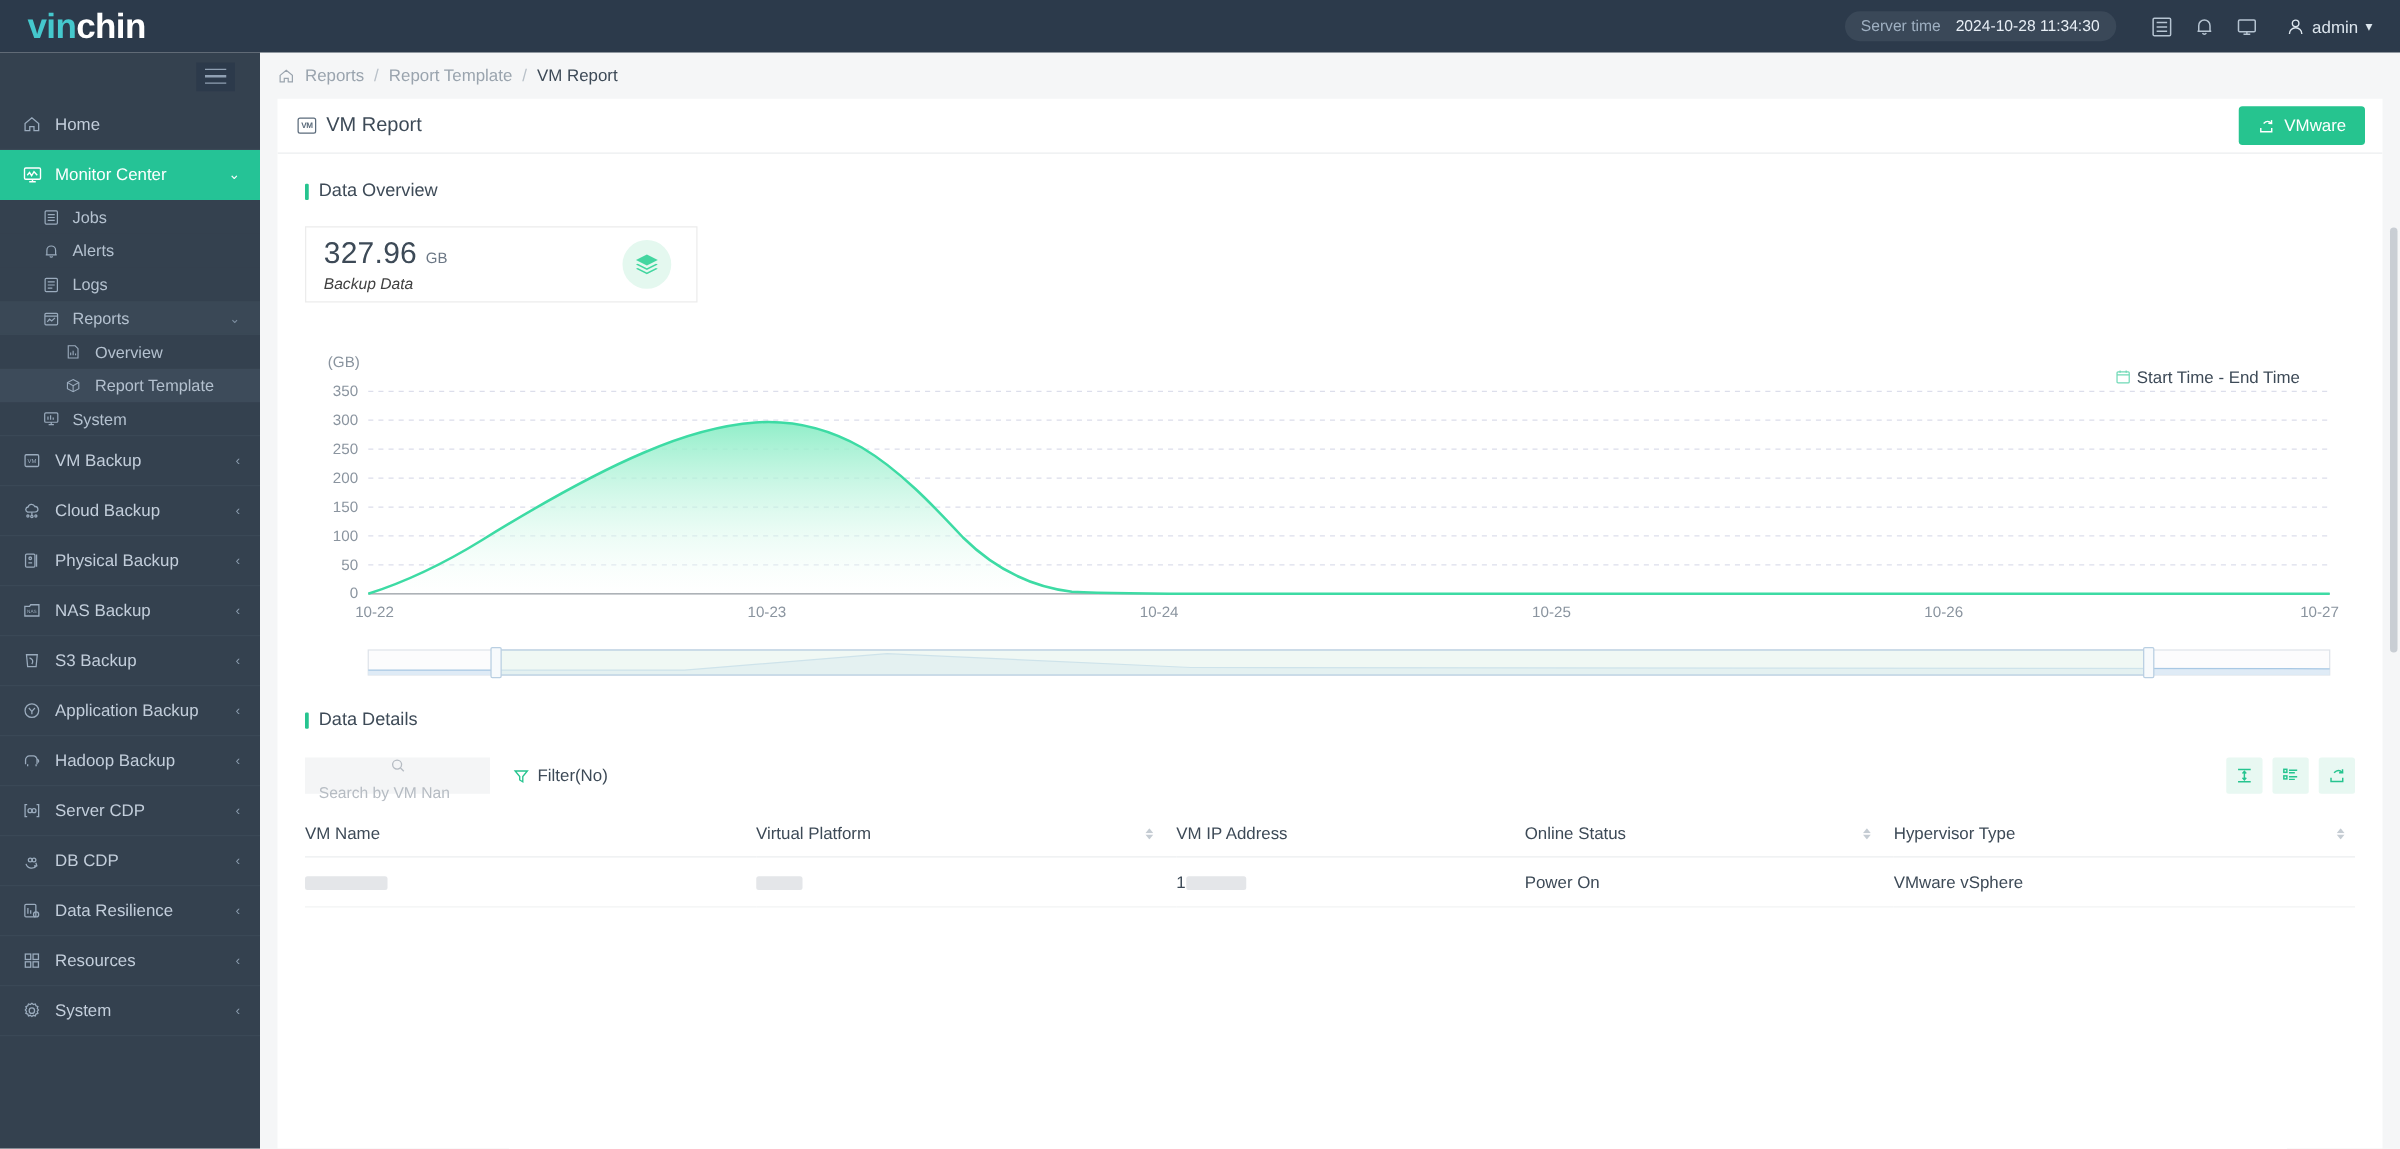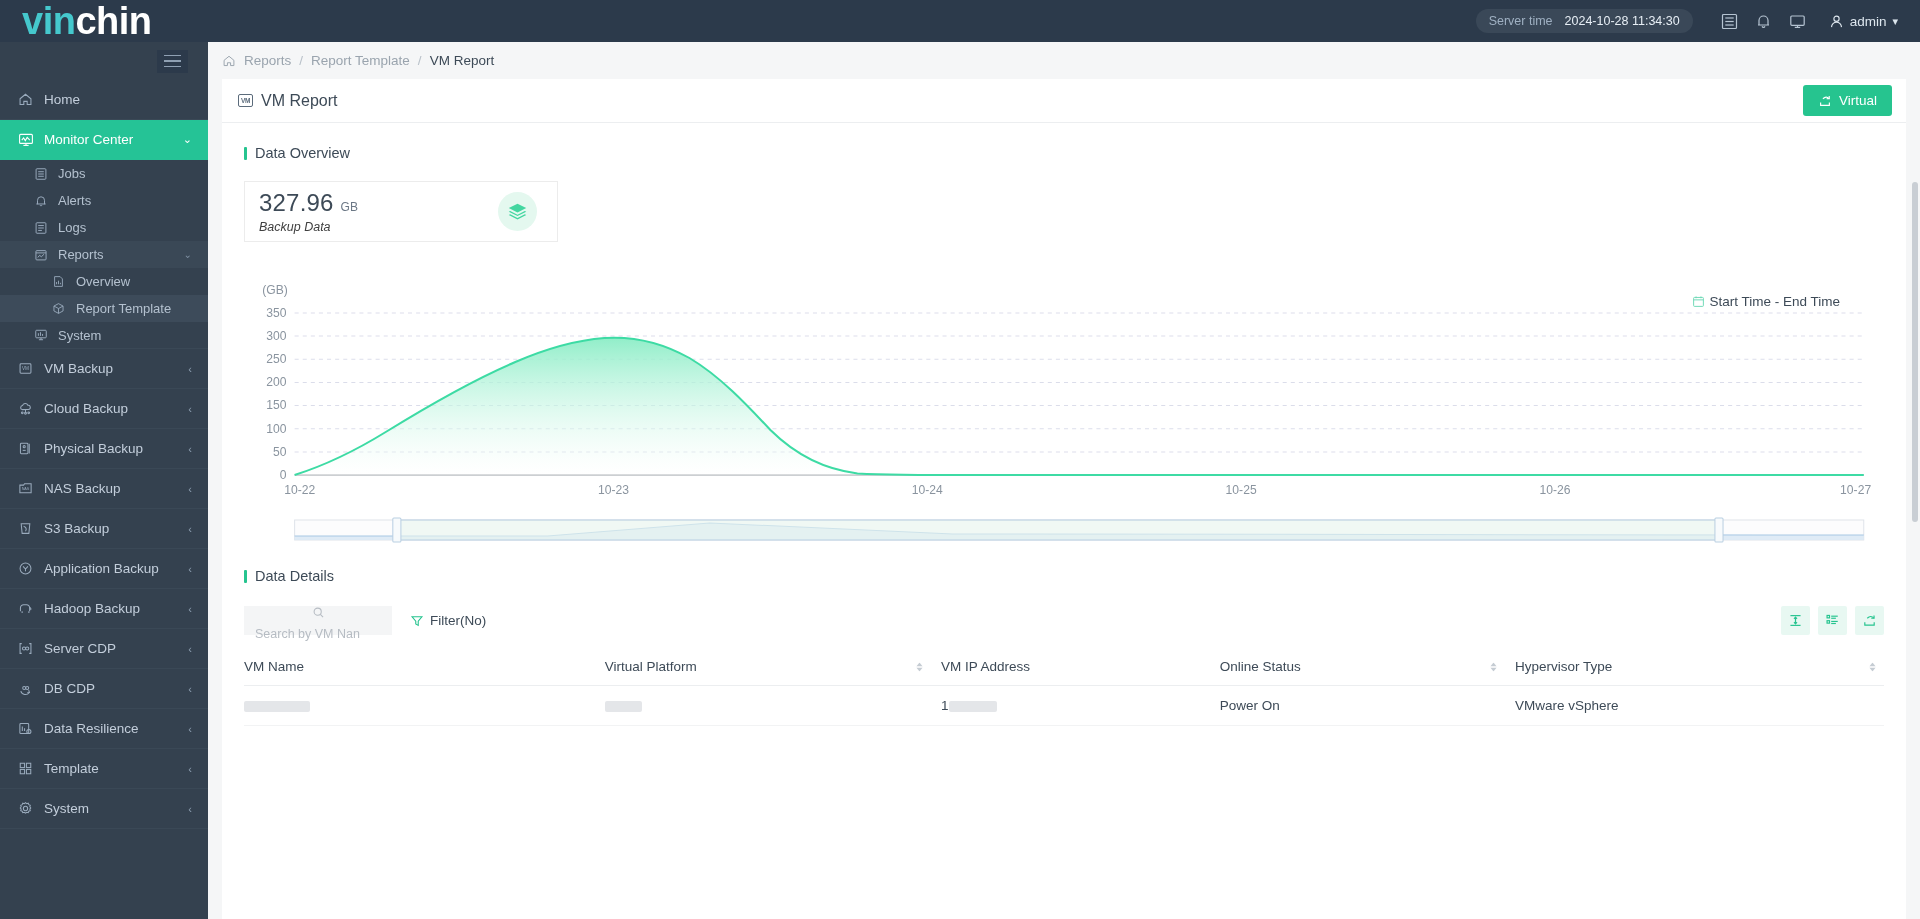--- a/index.html
+++ b/index.html
@@ -16,21 +16,21 @@
   
   .topbar {
     height: 42px; min-height: 42px;
     background: #2c3a4b;
     display: flex; align-items: center;
     padding: 0 22px 0 0;
     position: relative; z-index: 5;
   }
   .logo {
     width: 208px; padding-left: 22px;
-    font-size: 38px; font-weight: bold; letter-spacing: -0.5px;
+    font-size: 28px; font-weight: bold; letter-spacing: -0.5px;
     line-height: 1;
   }
   .logo .vin { color: #45c8cd; }
   .logo .chin { color: #ffffff; }
   .topbar-right { margin-left: auto; display: flex; align-items: center; gap: 0px; }
   .servertime {
     background: #3a4858; border-radius: 14px;
     height: 24px; display: flex; align-items: center;
     padding: 0 13px; gap: 12px; margin-right: 20px;
   }
@@ -499,21 +499,21 @@
 
       <div class="nav-item">
         <span class="ico">
           <svg width="15" height="15" viewBox="0 0 16 16" fill="none" stroke="currentColor" stroke-width="1.1">
             <rect x="2.4" y="2.4" width="4.6" height="4.6"></rect>
               <rect x="9" y="2.4" width="4.6" height="4.6"></rect>
             <rect x="2.4" y="9" width="4.6" height="4.6"></rect>
               <rect x="9" y="9" width="4.6" height="4.6"></rect>
           </svg>
         </span>
-        <span>Template</span>
+        <span>Resources</span>
         <span class="chev">‹</span>
       </div>
 
       <div class="nav-item">
         <span class="ico">
           <svg width="15" height="15" viewBox="0 0 16 16" fill="none" stroke="currentColor" stroke-width="1.1">
             <circle cx="8" cy="8" r="2.3"></circle>
             <path d="M8 1.8 l1.3 1 1.6 -0.5 0.6 1.6 1.6 0.6 -0.5 1.6 1 1.3 -1 1.3 0.5 1.6 -1.6 0.6 -0.6 1.6 -1.6 -0.5 -1.3 1 -1.3 -1 -1.6 0.5 -0.6 -1.6 -1.6 -0.6 0.5 -1.6 -1 -1.3 1 -1.3 -0.5 -1.6 1.6 -0.6 0.6 -1.6 1.6 0.5 Z"></path>
           </svg>
         </span>
@@ -545,21 +545,21 @@
             <span>VM Report</span>
           </div>
           <button class="export-btn">
             <span style="display:flex;">
               <svg width="14" height="14" viewBox="0 0 16 16" fill="none" stroke="currentColor" stroke-width="1.3">
                 <path d="M3 9.6 V13 H13 V9.6"></path>
                   <path d="M5.6 5.4 Q9.4 1.8 12.6 5.2"></path>
                   <polyline points="12.8,2.4 12.9,5.4 9.9,5.3"></polyline>
               </svg>
             </span>
-            <span>Virtual</span>
+            <span>VMware</span>
           </button>
         </div>
 
         <div class="card-body">
 
           <div class="sect-title">
             <span>Data Overview</span>
           </div>
 
           <div class="stat-card">

